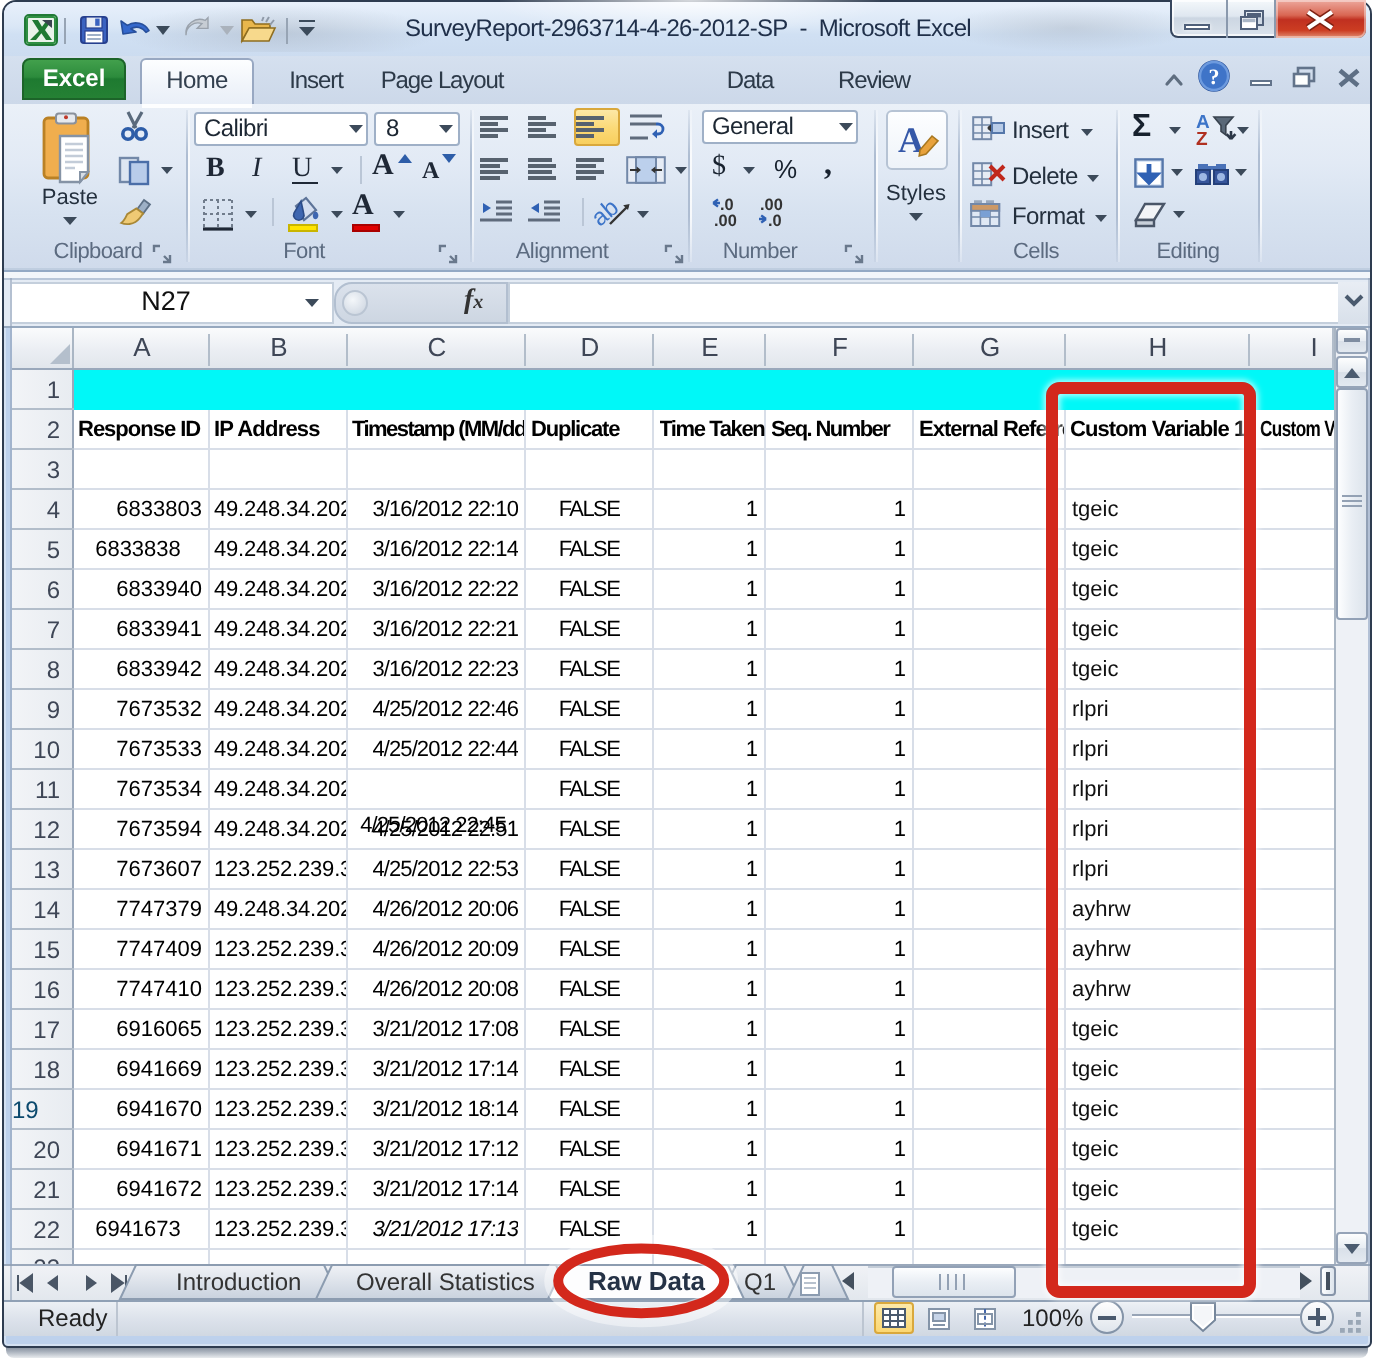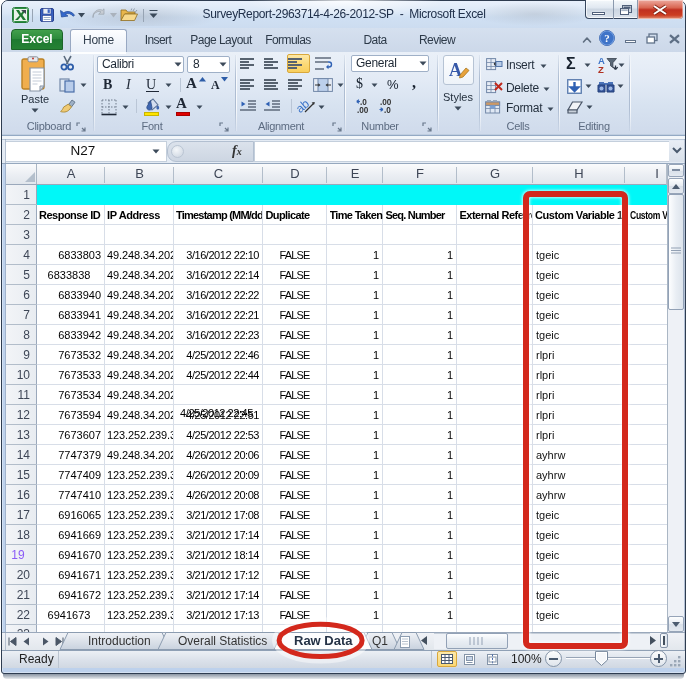--- a/index.html
+++ b/index.html
@@ -66,21 +66,20 @@
 <path d="M1 1 L13 9 M13 1 L1 9" stroke="#7e2112" stroke-width="3.6"></path>
 <path d="M1 1 L13 9 M13 1 L1 9" stroke="#fff" stroke-width="2"></path>
 </svg>
 <div class="abs" style="left:2px;top:28px;width:683px;height:24px;background:linear-gradient(#d5e0ef,#ccd8e9);"></div>
 <div class="abs" style="left:11px;top:29px;width:52px;height:21px;border-radius:4px 4px 0 0;border:1px solid #1c6429;background:linear-gradient(#42a04c,#2c8b3c 45%,#1e7a30 50%,#258134);"></div>
 <div class="abs txt" style="left:11px;top:29px;width:52px;height:21px;font-size:12px;font-weight:bold;color:#fff;text-align:center;line-height:21px;">Excel</div>
 <div class="abs" style="left:70px;top:29px;width:57px;height:23px;border:1px solid #98a8c2;border-bottom:none;border-radius:3px 3px 0 0;background:linear-gradient(#fdfeff,#f0f4fa 60%,#e9eff8);"></div>
 <div class="abs txt" style="left:70px;top:30px;width:57px;height:21px;font-size:12px;color:#33404f;text-align:center;line-height:21px;letter-spacing:-0.3px;">Home</div>
 <div class="abs txt" style="left:113px;top:30px;width:90px;height:21px;font-size:12px;color:#2d3a49;text-align:center;line-height:21px;letter-spacing:-0.55px;">Insert</div>
 <div class="abs txt" style="left:176px;top:30px;width:90px;height:21px;font-size:12px;color:#2d3a49;text-align:center;line-height:21px;letter-spacing:-0.55px;">Page Layout</div>
-<div class="abs txt" style="left:243px;top:30px;width:90px;height:21px;font-size:12px;color:#2d3a49;text-align:center;line-height:21px;letter-spacing:-0.55px;">Formulas</div>
 <div class="abs txt" style="left:392px;top:30px;width:90px;height:21px;font-size:12px;color:#2d3a49;text-align:center;line-height:21px;letter-spacing:-0.55px;">Review</div>
 <div class="abs txt" style="left:330px;top:30px;width:90px;height:21px;font-size:12px;color:#2d3a49;text-align:center;line-height:21px;letter-spacing:-0.55px;">Data</div>
 <svg class="abs" style="left:582px;top:36px" width="10" height="8" viewBox="0 0 10 8">
       <path d="M1.5 6 L5 2 L8.5 6" fill="none" stroke="#5f6e80" stroke-width="1.6" stroke-linecap="round" stroke-linejoin="round"></path>
     </svg>
 <svg class="abs" style="left:599px;top:30px" width="16" height="16" viewBox="0 0 16 16">
 <circle cx="8" cy="8" r="7.4" fill="#3f74c8" stroke="#2a529a"></circle>
 <circle cx="8" cy="8" r="7" fill="none" stroke="#6d9ade" stroke-width="1.2"></circle>
 <text x="8" y="12" font-size="11" font-weight="bold" fill="#fff" text-anchor="middle" font-family="Liberation Serif,serif">?</text>
 </svg>
@@ -453,21 +452,21 @@
 <div class="abs txt" style="left:6px;top:447px;width:24px;height:16px;font-size:12px;color:#3e4656;text-align:right;line-height:16px;">14</div>
 <div class="abs" style="left:6px;top:484px;width:30.5px;height:1px;background:#b2bdca;"></div>
 <div class="abs txt" style="left:6px;top:467px;width:24px;height:16px;font-size:12px;color:#3e4656;text-align:right;line-height:16px;">15</div>
 <div class="abs" style="left:6px;top:504px;width:30.5px;height:1px;background:#b2bdca;"></div>
 <div class="abs txt" style="left:6px;top:487px;width:24px;height:16px;font-size:12px;color:#3e4656;text-align:right;line-height:16px;">16</div>
 <div class="abs" style="left:6px;top:524px;width:30.5px;height:1px;background:#b2bdca;"></div>
 <div class="abs txt" style="left:6px;top:507px;width:24px;height:16px;font-size:12px;color:#3e4656;text-align:right;line-height:16px;">17</div>
 <div class="abs" style="left:6px;top:544px;width:30.5px;height:1px;background:#b2bdca;"></div>
 <div class="abs txt" style="left:6px;top:527px;width:24px;height:16px;font-size:12px;color:#3e4656;text-align:right;line-height:16px;">18</div>
 <div class="abs" style="left:6px;top:564px;width:30.5px;height:1px;background:#b2bdca;"></div>
-<div class="abs txt" style="left:6px;top:547px;width:24px;height:16px;font-size:12px;color:#8b5cf6;text-align:center;line-height:16px;">19</div>
+<div class="abs txt" style="left:6px;top:547px;width:24px;height:16px;font-size:12px;color:#0c4a6e;text-align:left;line-height:16px;">19</div>
 <div class="abs" style="left:6px;top:584px;width:30.5px;height:1px;background:#b2bdca;"></div>
 <div class="abs txt" style="left:6px;top:567px;width:24px;height:16px;font-size:12px;color:#3e4656;text-align:right;line-height:16px;">20</div>
 <div class="abs" style="left:6px;top:604px;width:30.5px;height:1px;background:#b2bdca;"></div>
 <div class="abs txt" style="left:6px;top:587px;width:24px;height:16px;font-size:12px;color:#3e4656;text-align:right;line-height:16px;">21</div>
 <div class="abs" style="left:6px;top:624px;width:30.5px;height:1px;background:#b2bdca;"></div>
 <div class="abs txt" style="left:6px;top:607px;width:24px;height:16px;font-size:12px;color:#3e4656;text-align:right;line-height:16px;">22</div>
 <div class="abs txt" style="left:6px;top:627px;width:24px;height:5px;font-size:12px;color:#3e4656;text-align:right;line-height:14px;">23</div>
 <div class="abs txt" style="left:39px;top:205px;width:64px;height:20px;font-size:11px;font-weight:bold;color:#000;line-height:20px;letter-spacing:-0.5px;">Response ID</div>
 <div class="abs txt" style="left:107px;top:205px;width:65px;height:20px;font-size:11px;font-weight:bold;color:#000;line-height:20px;letter-spacing:-0.4px;">IP Address</div>
 <div class="abs txt" style="left:176px;top:205px;width:86px;height:20px;font-size:11px;font-weight:bold;color:#000;line-height:20px;letter-spacing:-0.78px;">Timestamp (MM/dd/yyyy)</div>
@@ -598,21 +597,21 @@
 <div class="abs txt" style="left:536px;top:565px;width:80px;height:20px;font-size:11px;color:#111;line-height:20px;">tgeic</div>
 <div class="abs txt" style="left:37px;top:585px;width:64px;height:20px;font-size:11px;color:#000;text-align:right;line-height:20px;">6941672</div>
 <div class="abs txt" style="left:107px;top:585px;width:66px;height:20px;font-size:11px;color:#000;line-height:20px;letter-spacing:-0.1px;">123.252.239.33</div>
 <div class="abs txt" style="left:174px;top:585px;width:85px;height:20px;font-size:11px;color:#000;text-align:right;line-height:20px;letter-spacing:-0.45px;">3/21/2012 17:14</div>
 <div class="abs txt" style="left:263px;top:585px;width:63px;height:20px;font-size:11px;color:#000;text-align:center;line-height:20px;letter-spacing:-0.8px;">FALSE</div>
 <div class="abs txt" style="left:327px;top:585px;width:52px;height:20px;font-size:11px;color:#000;text-align:right;line-height:20px;">1</div>
 <div class="abs txt" style="left:383px;top:585px;width:70px;height:20px;font-size:11px;color:#000;text-align:right;line-height:20px;">1</div>
 <div class="abs txt" style="left:536px;top:585px;width:80px;height:20px;font-size:11px;color:#111;line-height:20px;">tgeic</div>
 <div class="abs txt" style="left:37px;top:605px;width:64px;height:20px;font-size:11px;color:#000;text-align:center;line-height:20px;">6941673</div>
 <div class="abs txt" style="left:107px;top:605px;width:66px;height:20px;font-size:11px;color:#000;line-height:20px;letter-spacing:-0.1px;">123.252.239.33</div>
-<div class="abs txt" style="left:174px;top:605px;width:85px;height:20px;font-size:11px;color:#000;text-align:right;line-height:20px;letter-spacing:-0.45px;">3/21/2012 17:13</div>
+<div class="abs txt" style="left:174px;top:605px;width:85px;height:20px;font-size:11px;color:#000;text-align:right;line-height:20px;letter-spacing:-0.45px;font-style:italic;">3/21/2012 17:13</div>
 <div class="abs txt" style="left:263px;top:605px;width:63px;height:20px;font-size:11px;color:#000;text-align:center;line-height:20px;letter-spacing:-0.8px;">FALSE</div>
 <div class="abs txt" style="left:327px;top:605px;width:52px;height:20px;font-size:11px;color:#000;text-align:right;line-height:20px;">1</div>
 <div class="abs txt" style="left:383px;top:605px;width:70px;height:20px;font-size:11px;color:#000;text-align:right;line-height:20px;">1</div>
 <div class="abs txt" style="left:536px;top:605px;width:80px;height:20px;font-size:11px;color:#111;line-height:20px;">tgeic</div>
 <div class="abs" style="left:667px;top:164px;width:1px;height:468px;background:#aab6c4;"></div>
 <div class="abs" style="left:668px;top:164px;width:16px;height:468px;background:#eef1f6;"></div>
 <div class="abs" style="left:668px;top:164px;width:16px;height:13px;border:1px solid #96a4b8;border-radius:2px;background:linear-gradient(#fdfefe,#e7ecf2 50%,#d9e0e9 52%,#e3e9f0);"></div>
 <div class="abs" style="left:672px;top:169px;width:8px;height:2px;background:#7e8ca0;"></div>
 <div class="abs" style="left:668px;top:178px;width:16px;height:16px;border:1px solid #96a4b8;border-radius:2px;background:linear-gradient(#fdfefe,#e7ecf2 50%,#d9e0e9 52%,#e3e9f0);"></div>
 <svg class="abs" style="left:672px;top:184px" width="8" height="5">

